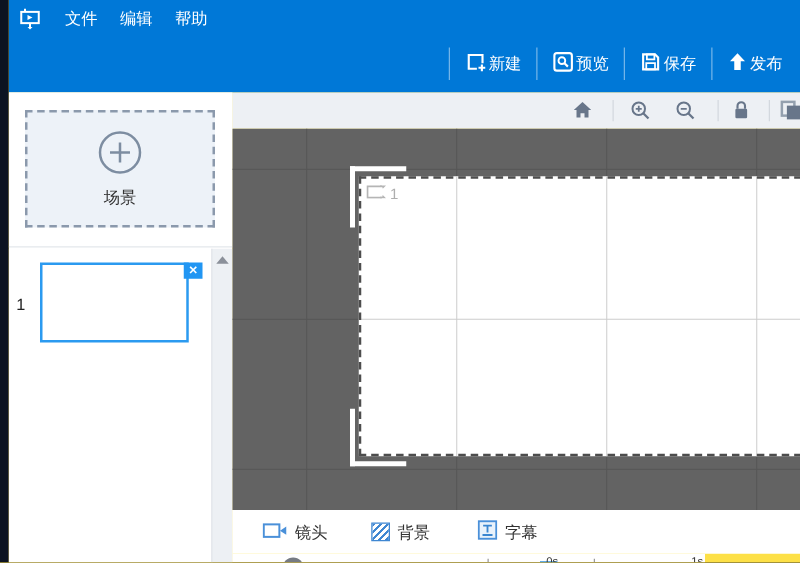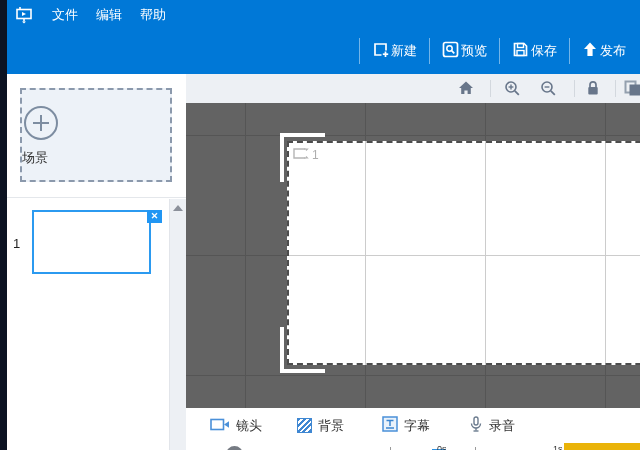--- a/index.html
+++ b/index.html
@@ -1,35 +1,35 @@
 <!DOCTYPE html>
 <html><head>
 <meta charset="utf-8">
 <style>
   * { box-sizing: border-box; margin: 0; padding: 0; }
   html,body { width:640px; height:450px; overflow:hidden; }
   body { position:relative; background:#0c1322; font-family:"Liberation Sans", sans-serif; }
 
-  .app { position:absolute; left:7px; top:0; width:633px; height:450px; background:#eab308; overflow:hidden; }
+  .app { position:absolute; left:7px; top:0; width:633px; height:450px; background:#fde047; overflow:hidden; }
 
   
   .header { position:absolute; left:0; top:0; width:633px; height:74px; background:#0078d7; }
   .menubar { position:absolute; left:8px; top:3px; display:flex; align-items:center; height:24px; }
   .app-icon { margin-right:10px; display:flex; align-items:center; }
   .menu-item { color:#fff; font-size:13px; padding:3px 9px; cursor:default; }
   .window-title { position:absolute; left:412px; top:7px; color:#fff; font-size:14px; font-weight:700; letter-spacing:1px; white-space:nowrap; }
   .header-toolbar { position:absolute; left:0; right:0; top:28px; height:46px; display:flex; justify-content:flex-end; align-items:center; padding-right:2px; }
   .htb-sep { width:1px; height:26px; background:rgba(255,255,255,.45); }
   .htb-btn { display:flex; align-items:center; gap:2px; color:#fff; font-size:13px; padding:0 12px; height:100%; white-space:nowrap; }
 
   
   .sidebar { position:absolute; left:0; top:74px; width:179px; height:376px; background:#fff; }
   .scene-add-zone { position:absolute; left:0; top:0; width:179px; height:124px; border-bottom:1px solid #e4e7eb; background:#fff; }
   .scene-add-box { position:absolute; left:13px; top:14px; width:152px; height:94px; background:#edf2f8; border:2px dashed #8b99ac;
-                   display:flex; flex-direction:column; align-items:flex-start; justify-content:center; gap:3px; }
+                   display:flex; flex-direction:column; align-items:center; justify-content:center; gap:3px; }
   .scene-add-label { font-size:13px; color:#333; }
   .scene-list { position:absolute; left:0; top:125px; width:162px; bottom:0; background:#fff; }
   .scene-num { position:absolute; left:6px; top:37px; font-size:13px; color:#222; }
   .scene-thumb { position:absolute; left:25px; top:11px; width:119px; height:64px; background:#fff; border:2px solid #2b9af0; }
   .scene-close { position:absolute; top:-2px; right:-13px; width:15px; height:13px; background:#2196f3; color:#fff;
                  font-size:9px; font-weight:700; line-height:13px; text-align:center; cursor:pointer; }
   .scene-scrollbar { position:absolute; right:0; top:125px; width:17px; bottom:0; background:#edf0f4; border-left:1px solid #e2e5ea; }
   .scroll-up-arrow { margin:6px auto 0; width:0; height:0; border-left:5px solid transparent; border-right:5px solid transparent; border-bottom:6px solid #8b909a; }
 
   
@@ -230,31 +230,20 @@
         <span>
           <svg width="16" height="16" viewBox="0 0 16 16">
             <rect x="1" y="1" width="14" height="14" fill="#e9f2fb" stroke="#4a90d9" stroke-width="1.5"></rect>
             <line x1="4.5" y1="4.5" x2="11.5" y2="4.5" stroke="#3b86d0" stroke-width="1.5"></line>
             <line x1="8" y1="4.5" x2="8" y2="10" stroke="#3b86d0" stroke-width="1.5"></line>
             <line x1="4" y1="12" x2="12" y2="12" stroke="#3b86d0" stroke-width="1.5"></line>
           </svg>
         </span>
         <span>字幕</span>
       </div>
-      <div class="bt-item" style="left:283px">
-        <span>
-          <svg width="14" height="17" viewBox="0 0 14 17">
-            <rect x="5" y="1" width="4" height="8" rx="2" fill="none" stroke="#6b7b8e" stroke-width="1.4"></rect>
-            <path d="M2.5,7.5 a4.5,4.5 0 0 0 9,0" fill="none" stroke="#6b7b8e" stroke-width="1.4"></path>
-            <line x1="7" y1="12" x2="7" y2="14.5" stroke="#6b7b8e" stroke-width="1.4"></line>
-            <line x1="4.5" y1="15" x2="9.5" y2="15" stroke="#6b7b8e" stroke-width="1.4"></line>
-          </svg>
-        </span>
-        <span>录音</span>
-      </div>
     </div>
 
     <div class="timeline-strip">
       <div class="tl-circle"></div>
       <div class="tl-tick" style="left:204px"></div>
       <div class="tl-marker"></div>
       <span class="tl-label" style="left:251px">0s</span>
       <div class="tl-tick" style="left:289px"></div>
       <span class="tl-label" style="left:367px">1s</span>
       <div class="tl-vline"></div>

